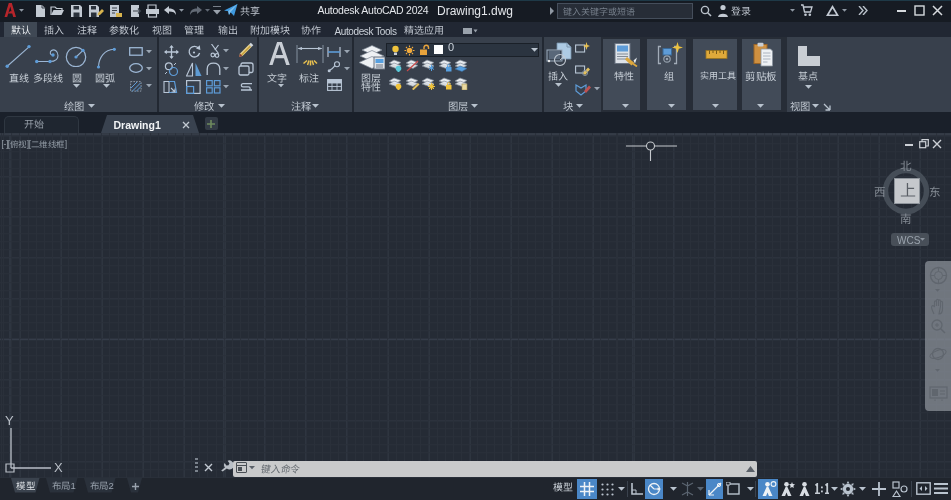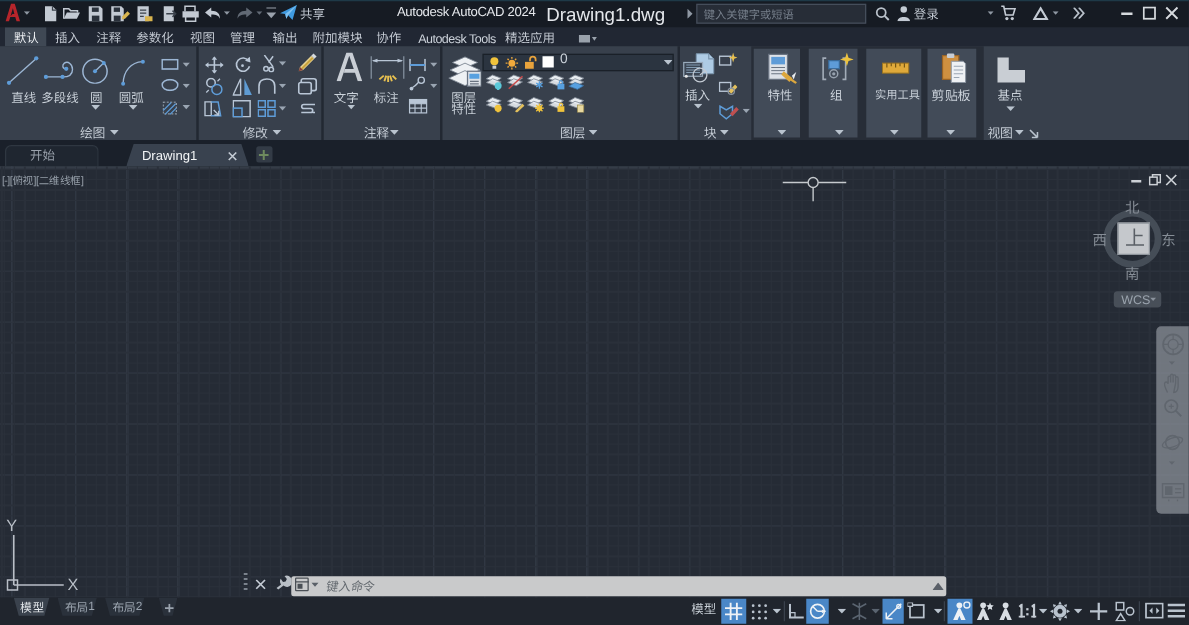--- a/index.html
+++ b/index.html
@@ -307,21 +307,21 @@
         <use href="#u5171"></use>
       </svg>
       <svg class="k" style="width:10px;height:10px" viewBox="0 -880 1000 1000">
         <use href="#u4EAB"></use>
       </svg>
     </div>
 <div class="t" style="left:317.5px;top:4px;color:#e4e7eb;">
       <span style="font-size:10.5px;letter-spacing:-0.25px">Autodesk AutoCAD 2024</span>
     </div>
 <div class="t" style="left:437px;top:4px;color:#e4e7eb;">
-      <span style="font-size:15px">Drawing1.dwg</span>
+      <span style="font-size:12px">Drawing1.dwg</span>
     </div>
 </div>
 <div class="abs" style="left:0;top:0;width:951px;height:22px">
     <svg class="abs" style="left:549px;top:7px" width="6" height="8">
       <path d="M1 0 L5 4 L1 8 Z" fill="#8f98a3"></path>
     </svg>
     <div class="abs" style="left:557px;top:3px;width:136px;height:16px;background:#272d37;border:1px solid #454e5b"></div>
     <div class="t" style="left:563px;top:6.5px;color:#78818d;">
       <svg class="k" style="width:9px;height:9px" viewBox="0 -880 1000 1000">
         <use href="#u952E"></use>
@@ -1033,21 +1033,21 @@
     <div class="t" style="left:24px;top:7px;color:#9aa2ac;">
       <svg class="k" style="width:10px;height:10px" viewBox="0 -880 1000 1000">
         <use href="#u5F00"></use>
       </svg>
       <svg class="k" style="width:10px;height:10px" viewBox="0 -880 1000 1000">
         <use href="#u59CB"></use>
       </svg>
     </div>
 <div class="abs" style="left:101px;top:3px;width:98px;height:18px;background:#39424f;clip-path:polygon(6px 0,92px 0,98px 18px,0 18px);border-radius:3px 3px 0 0"></div>
     <div class="t" style="left:113.5px;top:7px;color:#f2f4f6;">
-      <span style="font-size:10.5px;font-weight:normal;line-height:12px">Drawing1</span>
+      <span style="font-size:10.5px;font-weight:bold;line-height:12px">Drawing1</span>
     </div>
 <svg class="abs" style="left:181.5px;top:9px" width="8" height="8">
       <path d="M1 1 L7 7 M7 1 L1 7" stroke="#c3cad3" stroke-width="1.3"></path>
     </svg>
     <div class="abs" style="left:204.5px;top:5px;width:13px;height:13px;background:#333b46;border-radius:2px"></div>
     <svg class="abs" style="left:207px;top:7.5px" width="8" height="8">
       <path d="M4 0 V8 M0 4 H8" stroke="#6e8a5e" stroke-width="1.6"></path>
     </svg>
   </div>
 <div class="canvas">

